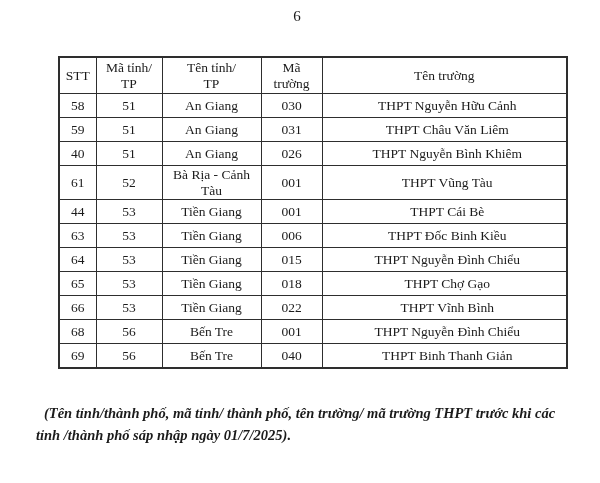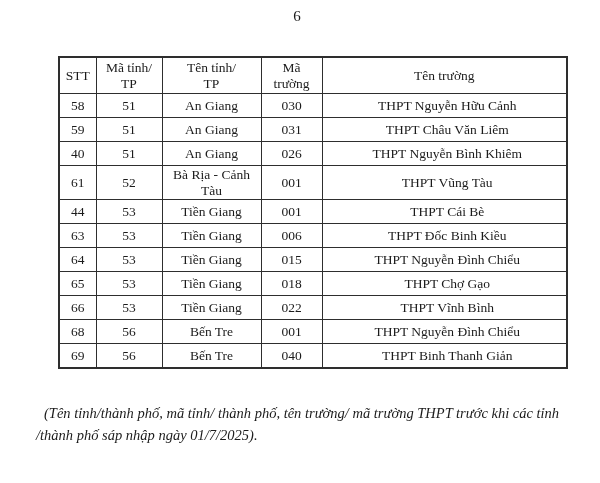--- a/index.html
+++ b/index.html
@@ -43,21 +43,21 @@
     height: 33px;
     line-height: 1.15;
   }
   .school-table td { height: 21px; line-height: 1.15; }
   .school-table td.c4 { text-align: center; padding-left: 8px; }
   .footnote {
     position: absolute;
     left: 36px;
     top: 403px;
     width: 542px;
-    font-weight: normal;
+    font-weight: bold;
     font-style: italic;
     font-size: 14.5px;
     line-height: 1.5;
     text-indent: 8px;
   }
 </style>
 </head>
 <body>
 
 <div class="page">

